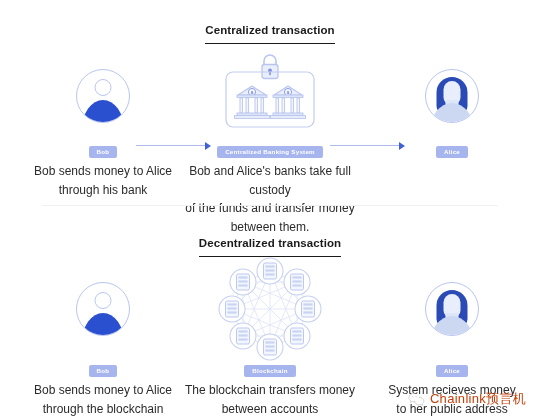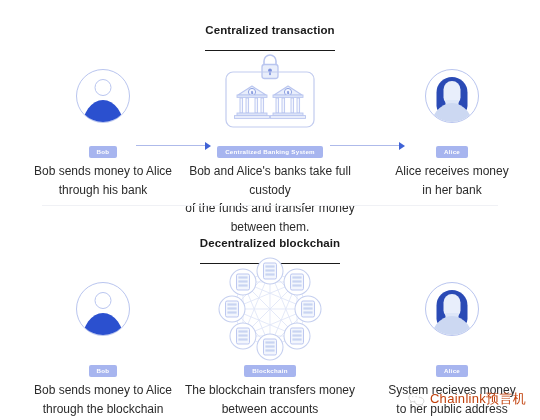--- a/index.html
+++ b/index.html
@@ -19,21 +19,21 @@
   .section { position: absolute; left: 0; width: 540px; }
   #section-centralized   { top: 0px;   height: 205px; }
   #section-decentralized { top: 207px; height: 213px; }
 
   .section-title {
     text-align: center;
     font-size: 11.5px;
     font-weight: bold;
     color: #1a1a1a;
     letter-spacing: 0.1px;
-    padding-bottom: 14px;
+    padding-bottom: 7px;
     display: inline-block;
     border-bottom: 1.4px solid #1a1a1a;
   }
   .title-wrap { width: 540px; text-align: center; }
   #section-centralized .title-wrap   { position: absolute; top: 20px; }
   #section-decentralized .title-wrap { position: absolute; top: 26px; }
 
   
   .divider {
     position: absolute;
@@ -256,42 +256,40 @@
           <div class="avatar">
             <div class="avatar-alice-hair"></div>
             <div class="avatar-alice-face"></div>
             <div class="avatar-alice-neck"></div>
             <div class="avatar-alice-body"></div>
           </div>
         </div>
         <div class="badge-wrap">
           <span class="badge">Alice</span>
         </div>
-        <div class="caption">Alice receives money
-in her bank</div>
       </div>
 
       <div class="arrow" id="arrow-top-left">
         <div class="arrow-line"></div>
           <div class="arrow-head"></div>
       </div>
       <div class="arrow" id="arrow-top-right">
         <div class="arrow-line"></div>
           <div class="arrow-head"></div>
       </div>
 
     </div>
   </div>
 
   <div class="divider"></div>
 
   <div class="section" id="section-decentralized">
 
     <div class="title-wrap">
-      <span class="section-title">Decentralized blockchain</span>
+      <span class="section-title">Decentralized transaction</span>
     </div>
 
     <div class="row">
 
       <div class="col col-left">
         <div class="art">
           <div class="avatar">
             <div class="avatar-bob-head"></div>
             <div class="avatar-bob-body"></div>
           </div>

